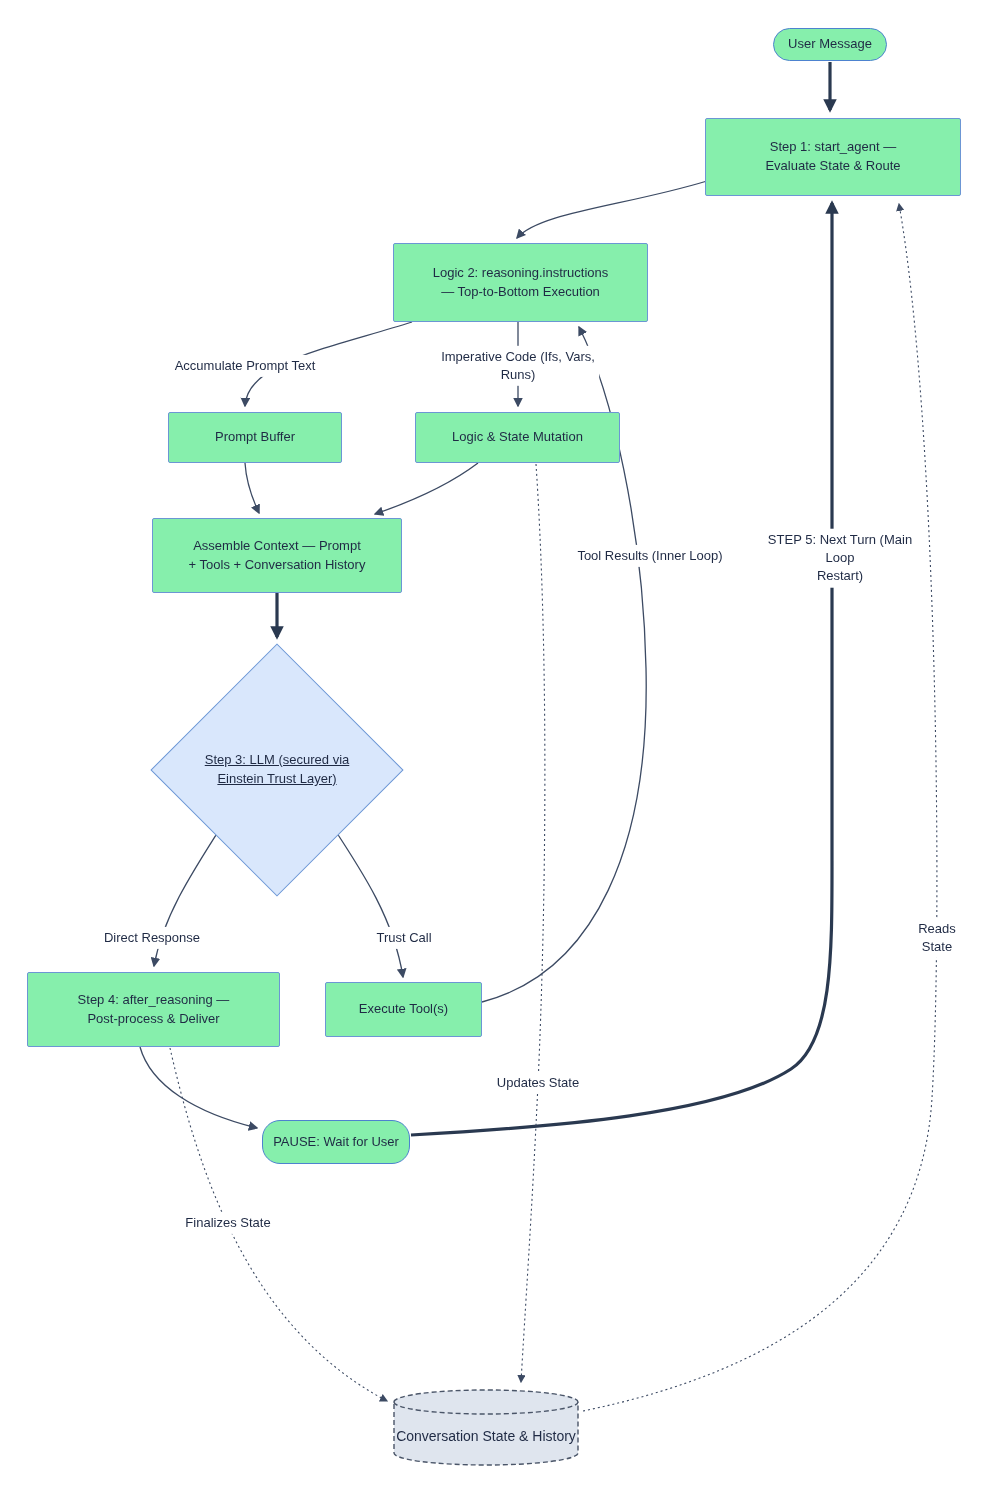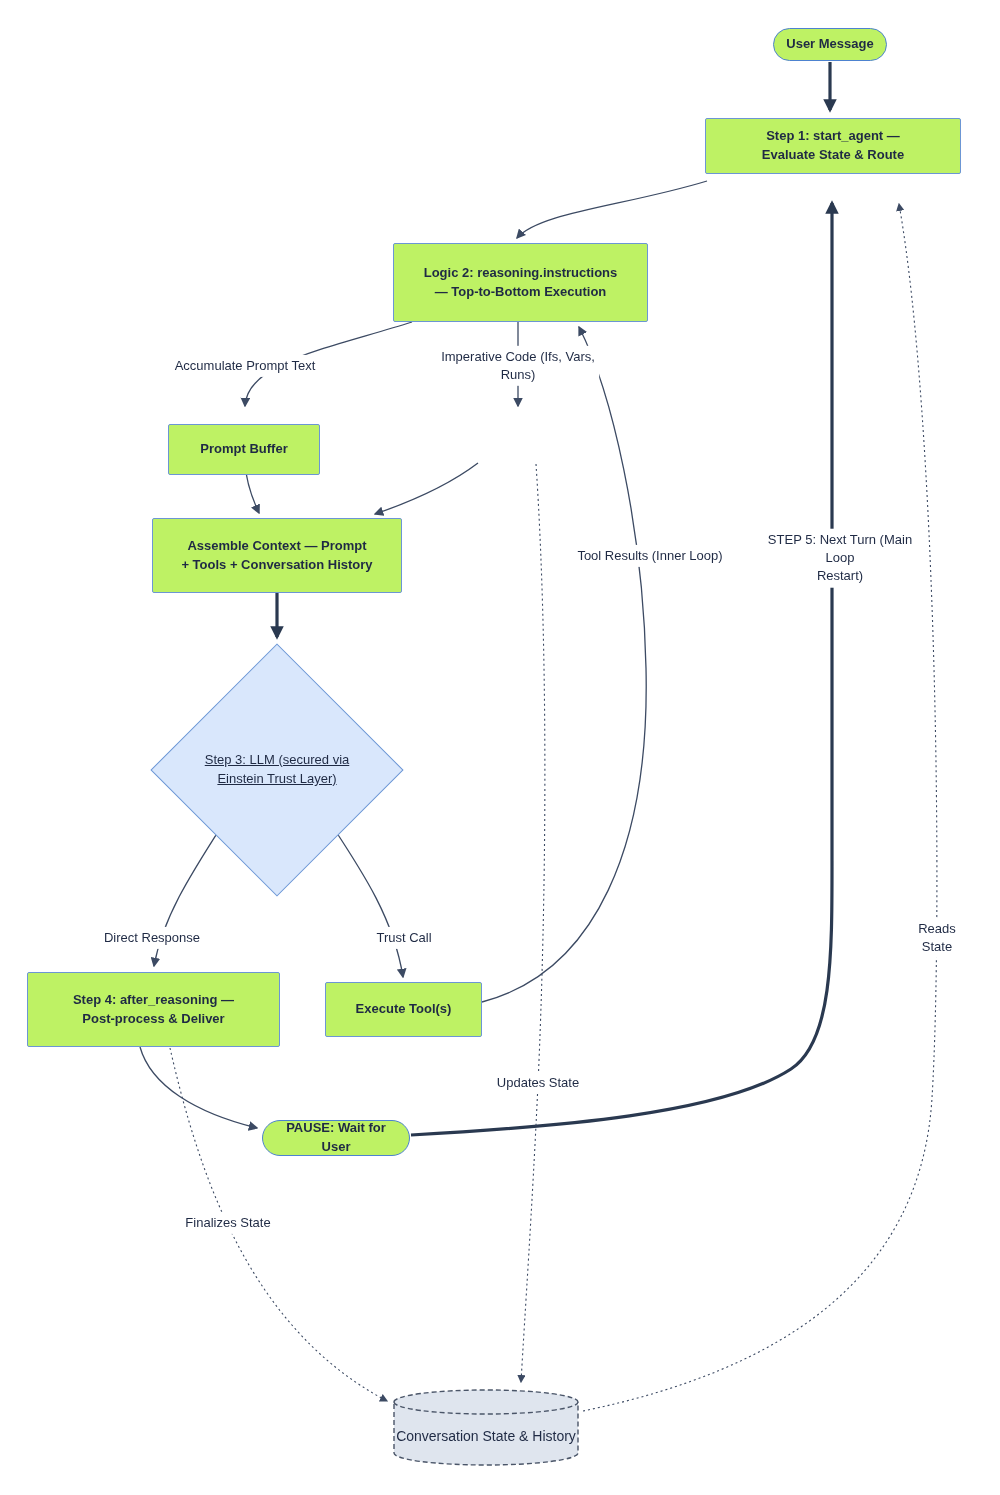--- a/index.html
+++ b/index.html
@@ -15,33 +15,32 @@
   svg.edges {
     position: absolute;
     inset: 0;
     width: 1000px;
     height: 1495px;
     pointer-events: none;
   }
   .node {
     position: absolute;
     box-sizing: border-box;
-    background: #bef264;
+    background: #86efac;
     border: 1px solid #6c96d4;
     display: flex;
     align-items: center;
     justify-content: center;
     text-align: center;
     font-size: 13px;
     line-height: 1.45;
     color: #1f2a44;
     white-space: pre-line;
     padding: 4px 10px;
     z-index: 3;
-    font-weight: bold;
   }
   .node.rect { border-radius: 2px; }
   .node.pill { border-radius: 18px; border-color: #4d82cf; }
   .diamond-wrap {
     position: absolute;
     display: flex;
     align-items: center;
     justify-content: center;
     z-index: 3;
   }
@@ -129,44 +128,45 @@
   <div class="edge-label" style="left:840px; top:558px;">STEP 5: Next Turn (Main Loop
 Restart)</div>
   <div class="edge-label" style="left:152px; top:938px;">Direct Response</div>
   <div class="edge-label" style="left:404px; top:938px;">Trust Call</div>
   <div class="edge-label" style="left:538px; top:1083px;">Updates State</div>
   <div class="edge-label" style="left:228px; top:1223px;">Finalizes State</div>
   <div class="edge-label" style="left:937px; top:938px;">Reads State</div>
 
   <div class="node pill" style="left:773px; top:28px; width:114px; height:33px;">User Message</div>
 
-  <div class="node rect" style="left:705px; top:118px; width:256px; height:56px;">Step 1: start_agent —
+  <div class="node rect" style="left:705px; top:118px; width:256px; height:78px;">Step 1: start_agent —
 Evaluate State &amp; Route</div>
 
   <div class="node rect" style="left:393px; top:243px; width:255px; height:79px;">Logic 2: reasoning.instructions
 — Top-to-Bottom Execution</div>
 
-  <div class="node rect" style="left:168px; top:412px; width:152px; height:51px;margin-top:12px;">Prompt Buffer</div>
+  <div class="node rect" style="left:168px; top:412px; width:174px; height:51px;">Prompt Buffer</div>
 
+  <div class="node rect" style="left:415px; top:412px; width:205px; height:51px;">Logic &amp; State Mutation</div>
 
   <div class="node rect" style="left:152px; top:518px; width:250px; height:75px;">Assemble Context — Prompt
 + Tools + Conversation History</div>
 
   <div class="diamond-wrap" style="left:152px; top:645px; width:250px; height:250px;">
     <div class="diamond-shape"></div>
     <div class="diamond-label">Step 3: LLM (secured via
 Einstein Trust Layer)</div>
   </div>
 
   <div class="node rect" style="left:27px; top:972px; width:253px; height:75px;">Step 4: after_reasoning —
 Post-process &amp; Deliver</div>
 
   <div class="node rect" style="left:325px; top:982px; width:157px; height:55px;">Execute Tool(s)</div>
 
-  <div class="node pill" style="left:262px; top:1120px; width:148px; height:36px;">PAUSE: Wait for User</div>
+  <div class="node pill" style="left:262px; top:1120px; width:148px; height:44px;">PAUSE: Wait for User</div>
 
   <div class="db-node" style="left:392px; top:1388px; width:188px; height:79px;">
     <svg width="188" height="79" viewBox="0 0 188 79">
       <path d="M2,14 C2,7.4 43,2 94,2 C145,2 186,7.4 186,14 L186,65 C186,71.6 145,77 94,77 C43,77 2,71.6 2,65 Z" fill="#dfe5ee" stroke="#4a5568" stroke-width="1.4" stroke-dasharray="5 3"></path>
       <path d="M2,14 C2,20.6 43,26 94,26 C145,26 186,20.6 186,14" fill="none" stroke="#4a5568" stroke-width="1.4" stroke-dasharray="5 3"></path>
     </svg>
     <div class="db-label">Conversation State &amp; History</div>
   </div>
 
 </div>

